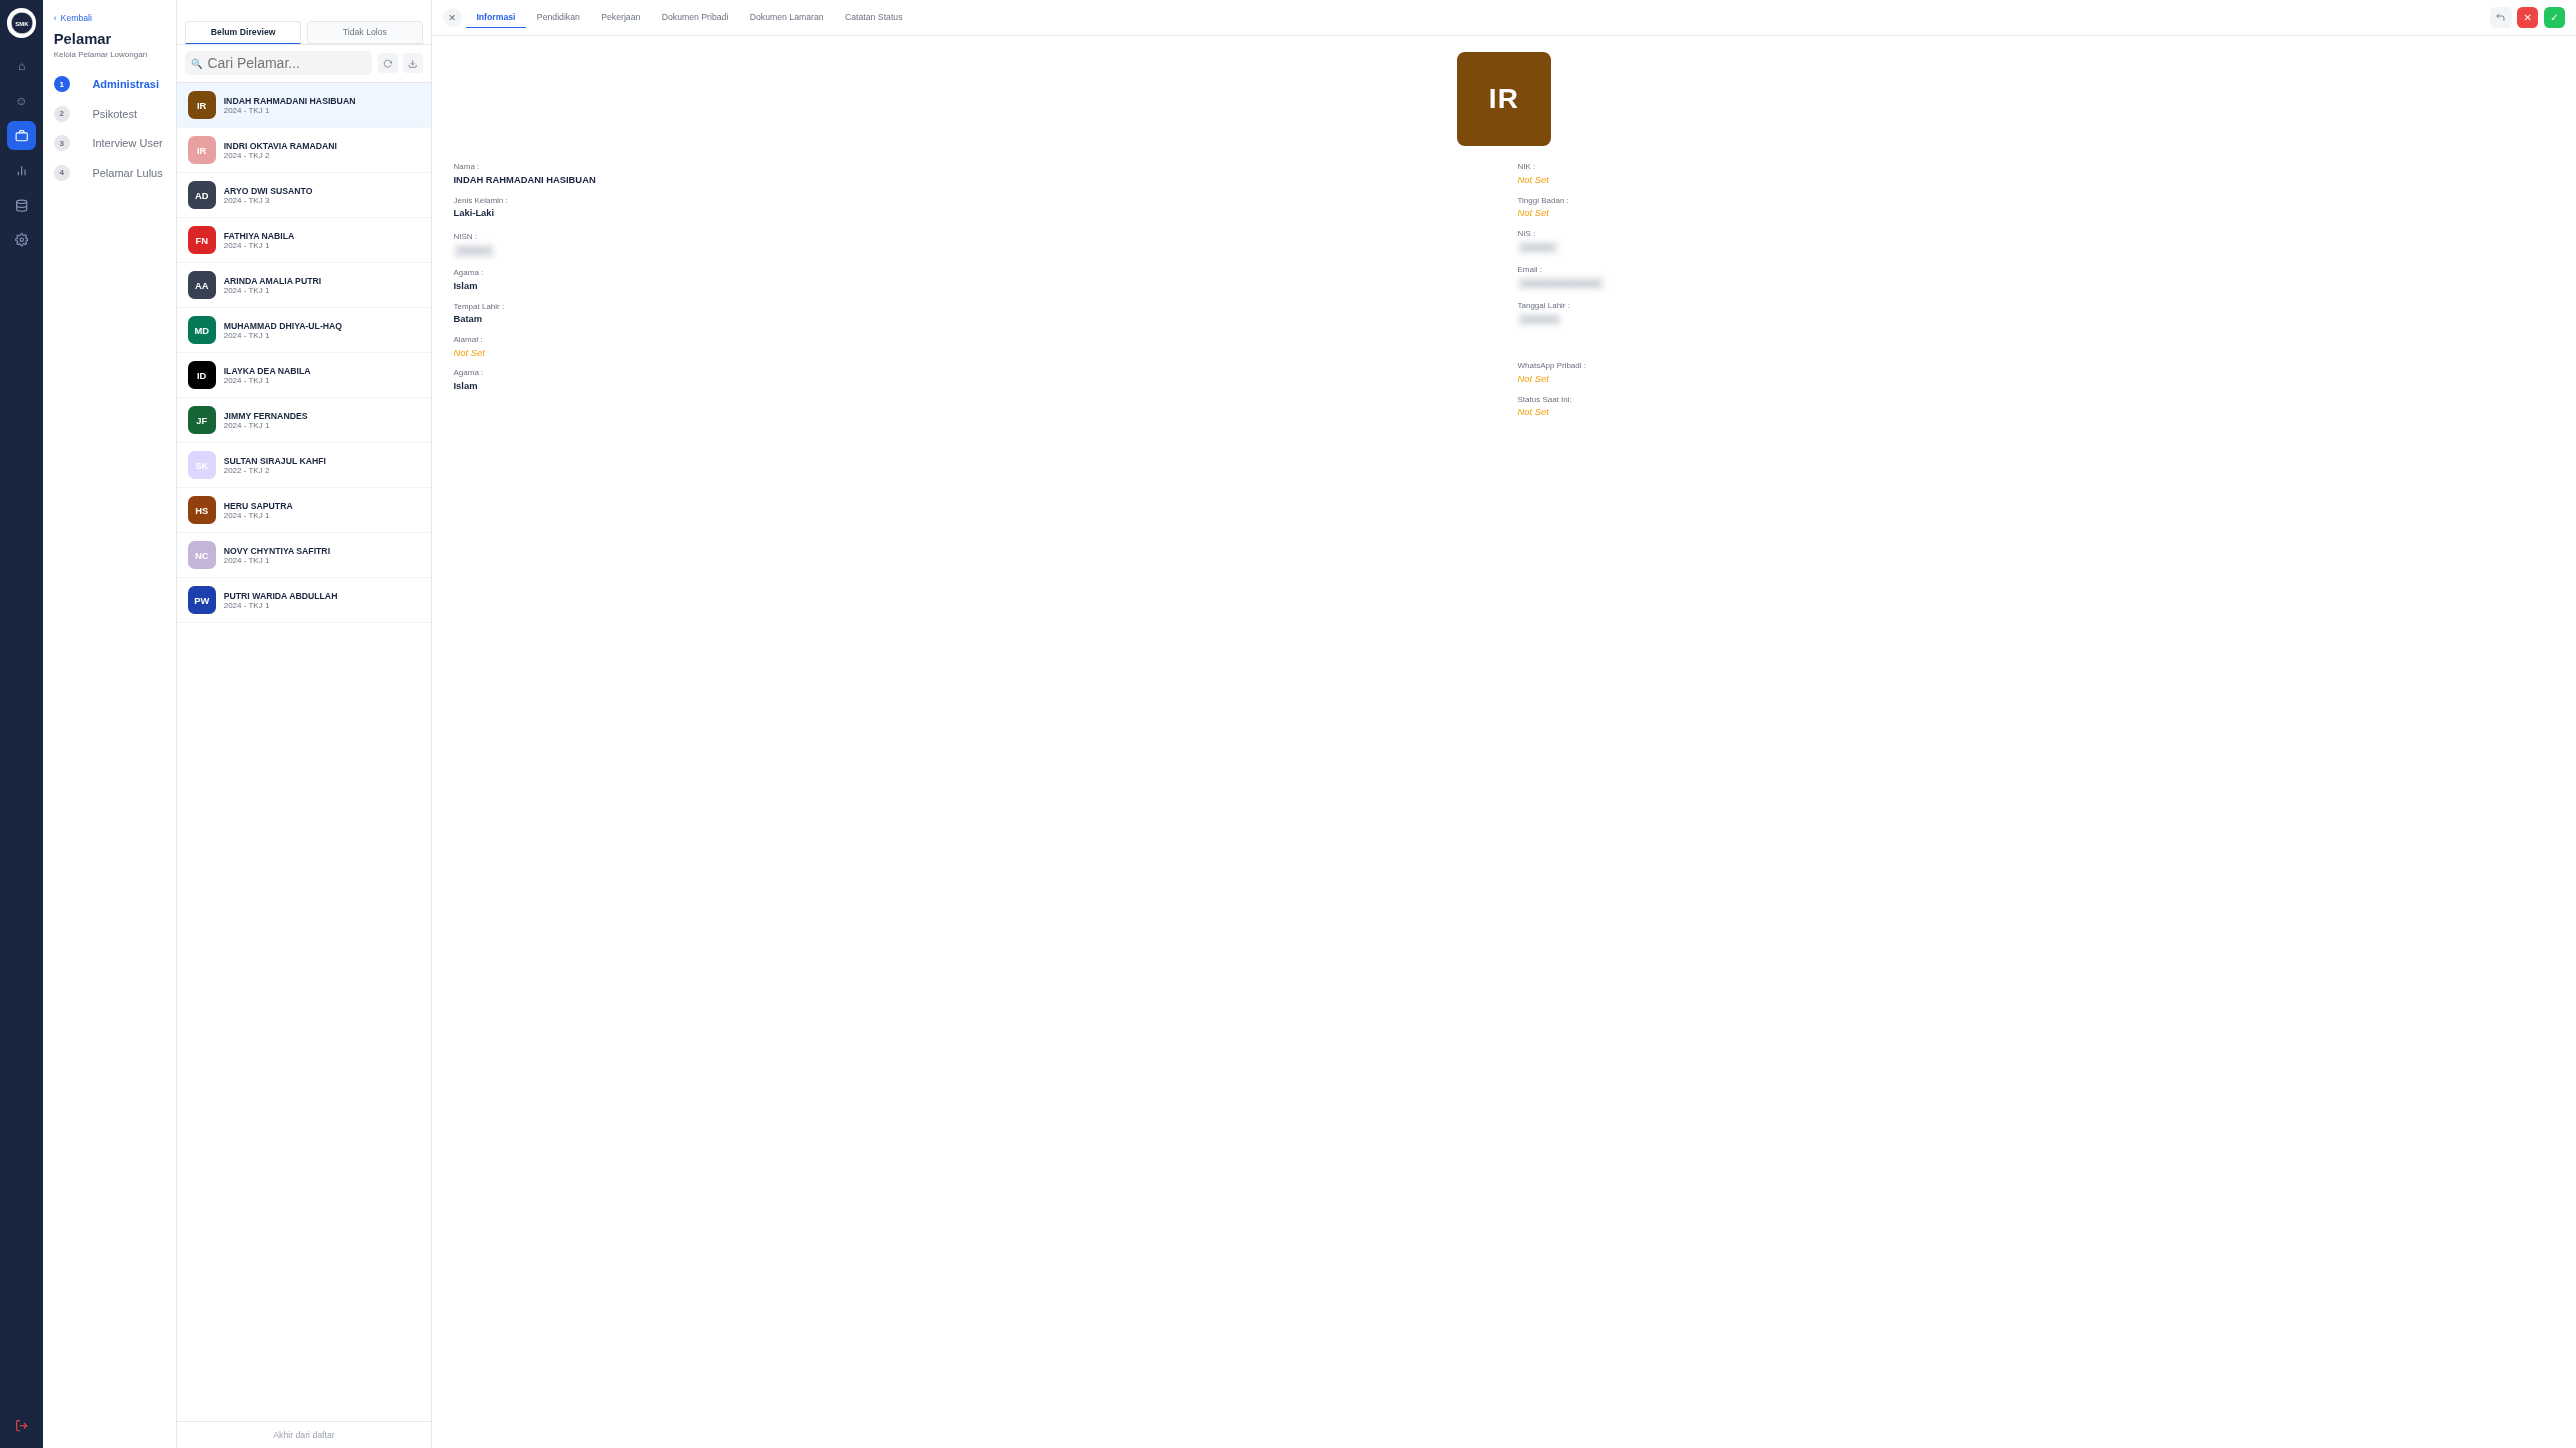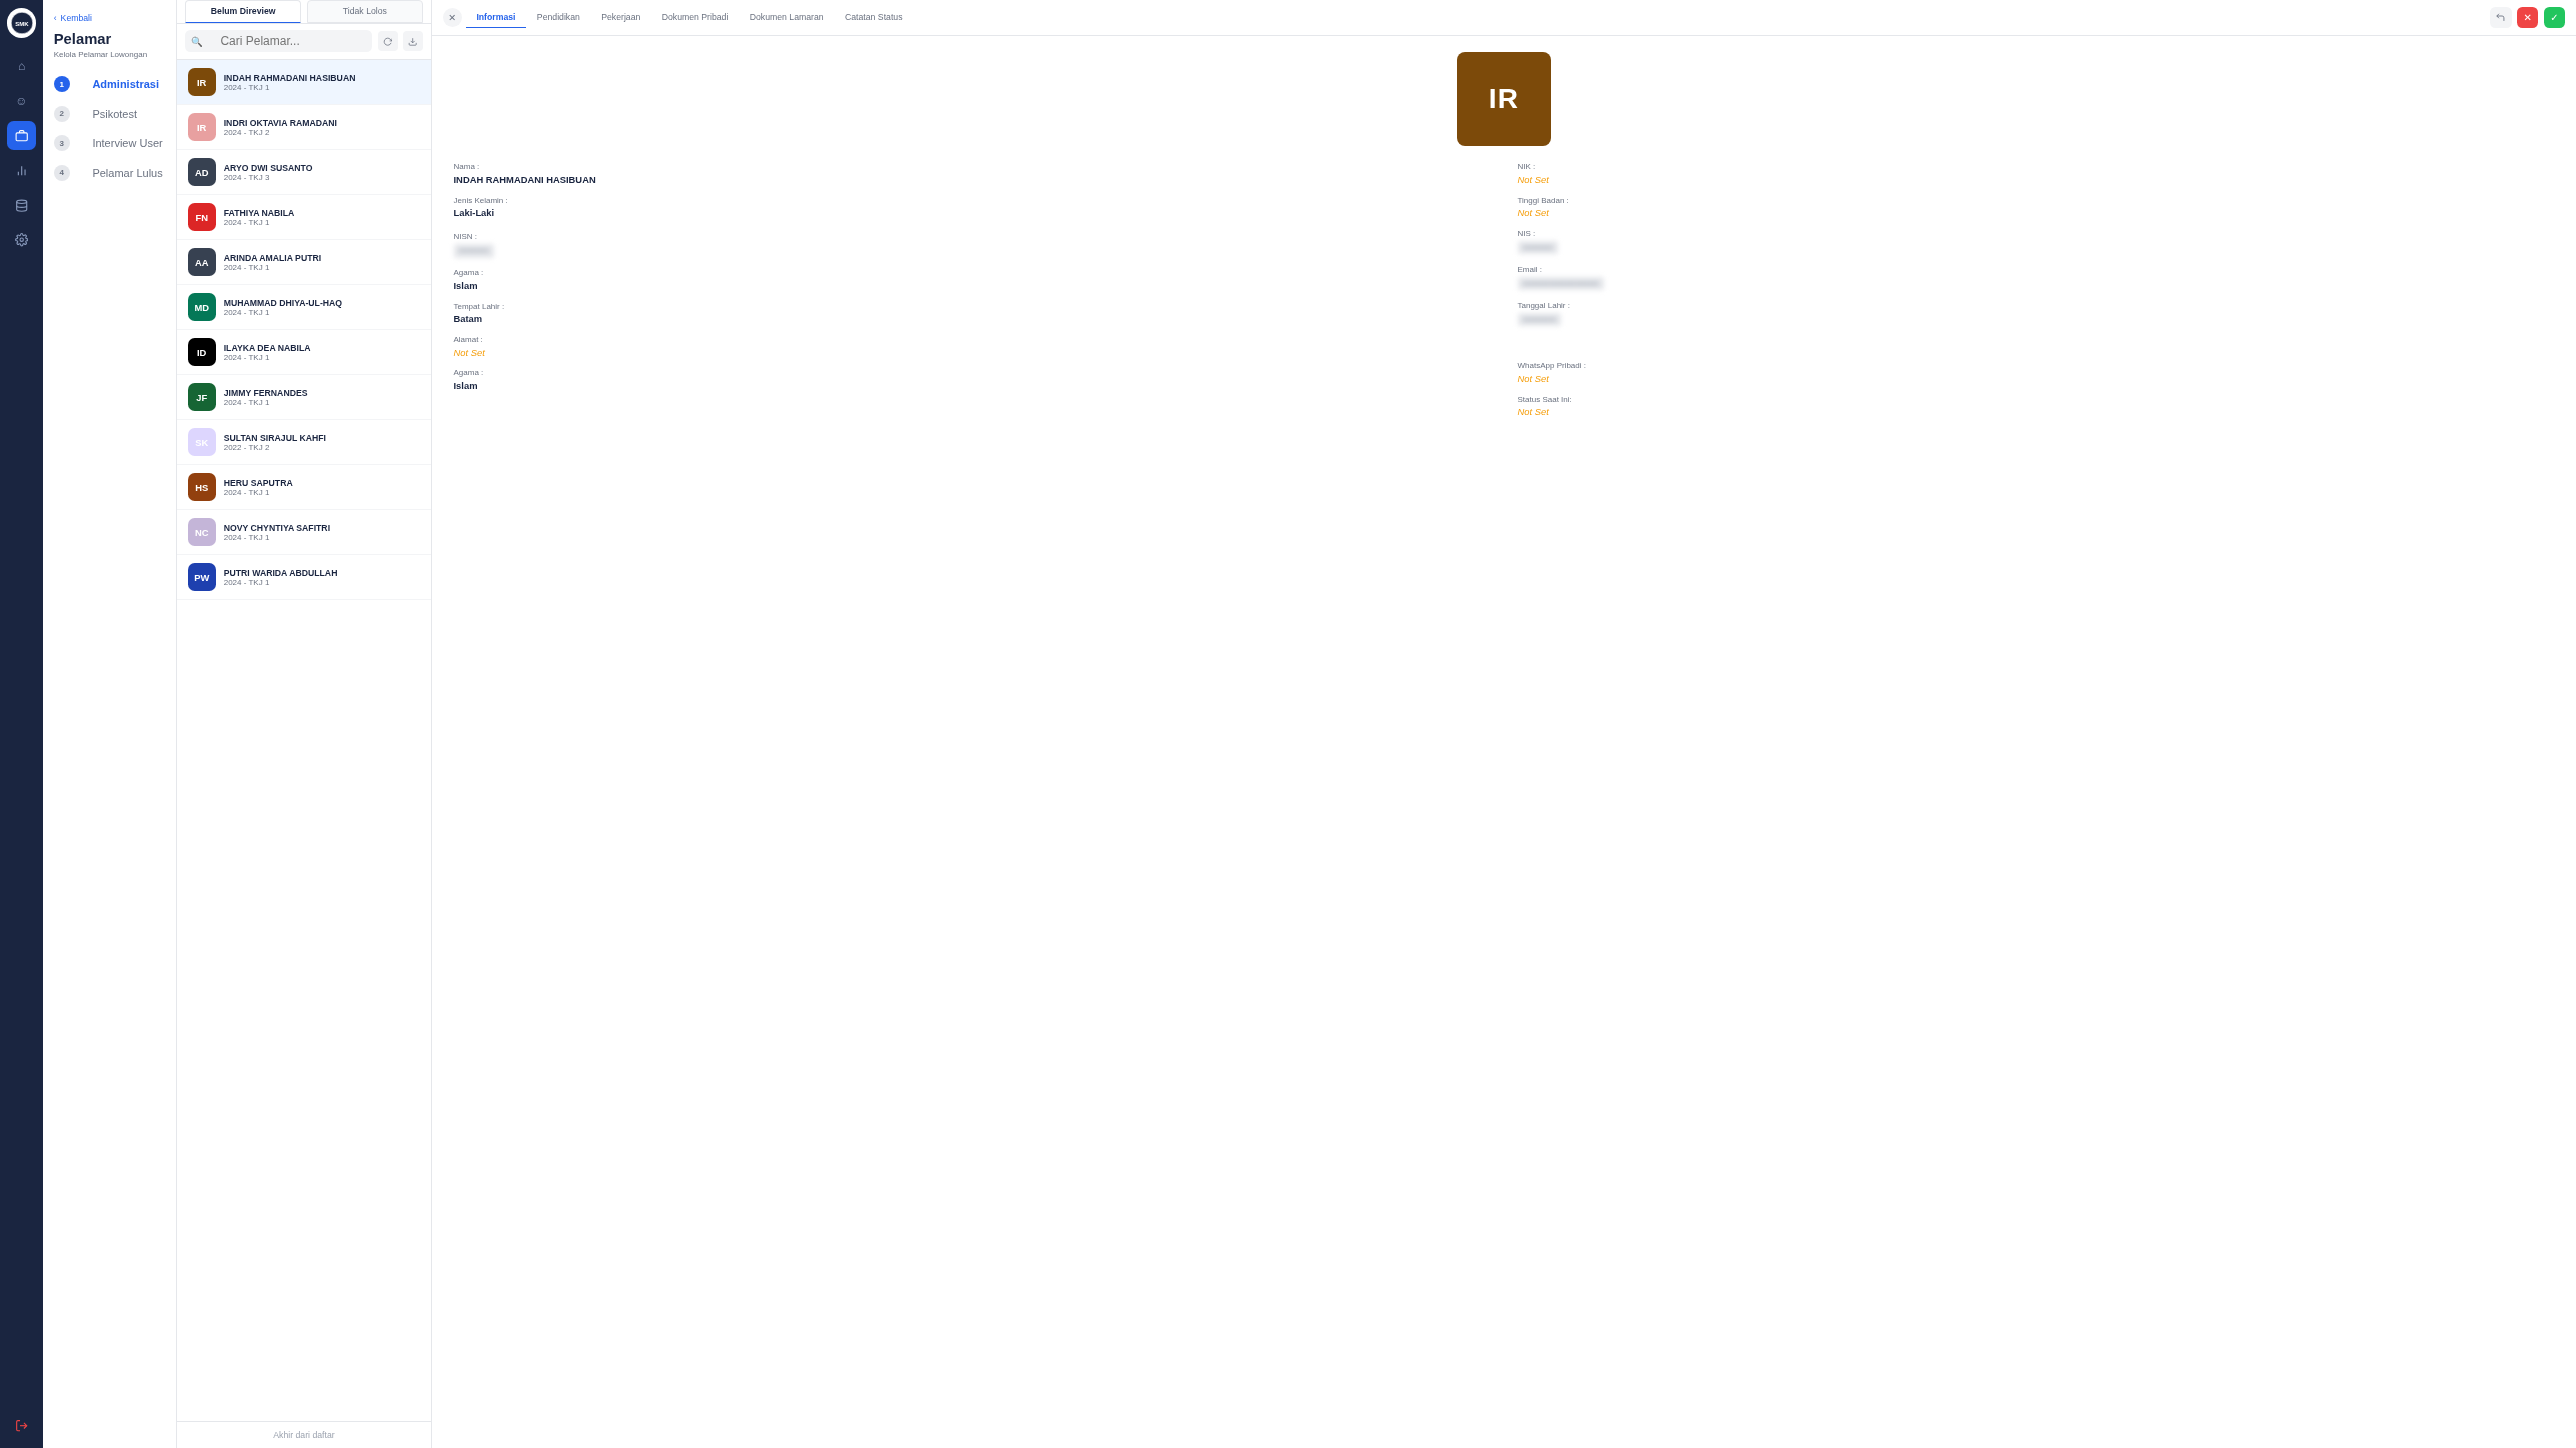--- a/index.html
+++ b/index.html
@@ -102,21 +102,21 @@
       width: 255px;
       background: #fff;
       border-right: 0.7px solid #e5e7eb;
       display: flex;
       flex-direction: column;
       flex-shrink: 0;
     }
     .list-tabs {
       display: flex;
       border-bottom: 0.7px solid #e5e7eb;
-      padding: 0 8px 0;
+      padding: 21px 8px 0;
       gap: 5.4px;
     }
     .list-tab {
       flex: 1;
       text-align: center;
       padding: 5.4px 0;
       font-size: 8.7px;
       cursor: pointer;
       border: 0.7px solid #e5e7eb;
       border-radius: 4px 4px 0 0;
@@ -142,24 +142,23 @@
       align-items: center;
       background: #f3f4f6;
       border-radius: 5.4px;
       padding: 4px 6.7px;
       gap: 4px;
     }
     .search-input-wrap input {
       border: none;
       background: transparent;
       outline: none;
-      font-size: 12px;
+      font-size: 14px;
       width: 100%;
       color: #333;
-      margin-left: 13px;
     }
     .search-icon { color: #9ca3af; font-size: 9.4px; }
     .icon-btn {
       width: 20px;
       height: 20px;
       display: flex;
       align-items: center;
       justify-content: center;
       border-radius: 4px;
       cursor: pointer;

